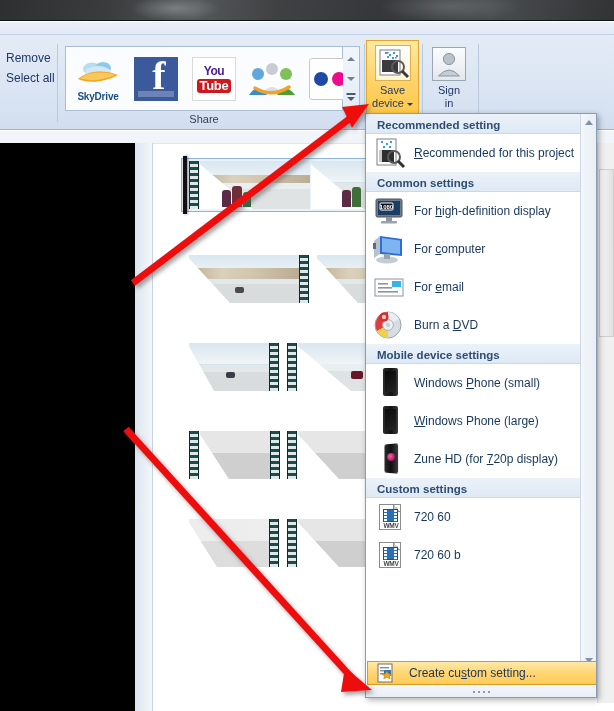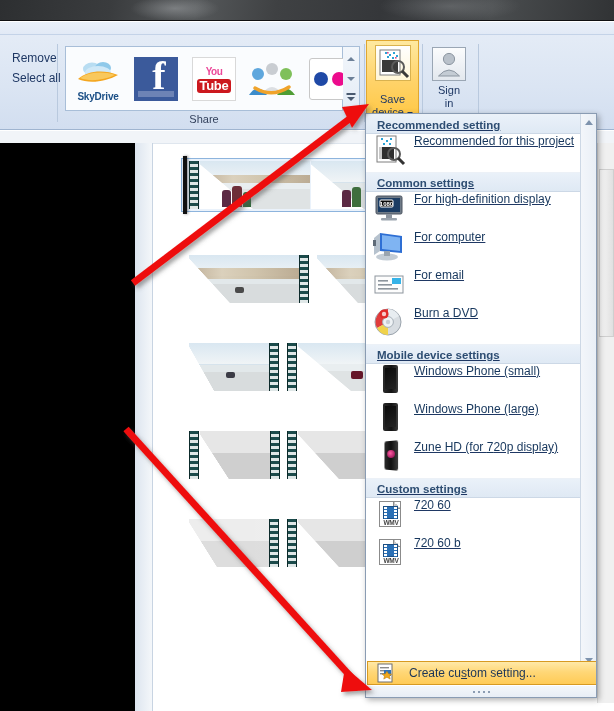--- a/index.html
+++ b/index.html
@@ -35,21 +35,21 @@
     position:absolute; left:0; top:22px; width:614px; height:13px;
     background:linear-gradient(#e9f0f9,#e2eaf6);
     border-bottom:1px solid #c4d3e8;
   }
 
   
   #leftcmds{
     position:absolute; left:0; top:48px; width:57px; height:74px;
   }
   .cmdtext{
-    display:block; padding:3px 12px; font-size:12px; color:#1f3864;
+    display:block; padding:3px 6px; font-size:12px; color:#1f3864;
     white-space:nowrap; cursor:default;
   }
   #leftsep{
     position:absolute; left:57px; top:44px; width:1px; height:78px;
     background:#b9c9de;
   }
 
   
   #share-group{ position:absolute; left:65px; top:46px; width:295px; height:80px; }
   #share-gallery{
@@ -79,21 +79,21 @@
     color:#fff; font-family:"Liberation Serif",serif; font-weight:bold;
     font-size:40px; line-height:40px; text-align:center;
   }
   .fb .bar{ position:absolute; left:4px; bottom:4px; width:36px; height:6px; background:#6d83b5; }
   
   .yt{
     position:absolute; left:2px; top:2px; width:44px; height:44px;
     background:#fff; border:1px solid #d9d9d9;
     display:flex; flex-direction:column; align-items:center; justify-content:center;
   }
-  .yt .you{ font-size:10px; font-weight:bold; color:#ec4899; line-height:13px; letter-spacing:-.5px; }
+  .yt .you{ font-size:12px; font-weight:bold; color:#4c1d95; line-height:13px; letter-spacing:-.5px; }
   .yt .tube{
     background:#cc181e; color:#fff; font-size:13px; font-weight:bold;
     line-height:14px; padding:0 3px; border-radius:3px; margin-top:1px; letter-spacing:-.3px;
   }
   
   .ppl{ position:absolute; left:1px; top:6px; width:46px; height:36px; }
   
   .fl{
     position:absolute; left:3px; top:3px; width:42px; height:42px;
     background:#fff; border:1px solid #c8c8c8; border-radius:3px;
@@ -130,21 +130,21 @@
     background:linear-gradient(#ffe9a0,#ffd36a 52%,#ffc845);
     border:1px solid #e0a730;
     display:flex; flex-direction:column; align-items:center; cursor:pointer;
   }
   #save-movie .bigicon{
     width:36px; height:36px; margin-top:4px;
     background:linear-gradient(#ffffff,#fff6d8);
     border:1px solid #d9b24f; position:relative;
   }
   #save-movie .lbl{
-    font-size:11px; color:#1f3864; text-align:center; line-height:13px; margin-top:12px;
+    font-size:11px; color:#1f3864; text-align:center; line-height:13px; margin-top:3px;
   }
   #save-movie .drop{
     display:inline-block; width:0;height:0;
     border-left:3px solid transparent;border-right:3px solid transparent;
     border-top:3px solid #1f3864; margin-left:3px; vertical-align:middle;
   }
   #sep3{ position:absolute; left:422px; top:44px; width:1px; height:78px; background:#b9c9de; }
 
   
   #sign-in{
@@ -228,31 +228,30 @@
     border:1px solid #cfcfcf;
   }
 
   
   #menu{
     position:absolute; left:365px; top:113px; width:232px; height:585px;
     background:#fff;
     border:1px solid #8a9cb3;
     box-shadow:2px 2px 6px rgba(0,0,0,.32);
     overflow:hidden;
-    text-decoration:underline;
   }
   .sect-head{
     height:20px; line-height:20px; padding-left:11px;
     background:linear-gradient(#eaf1f9,#dfe9f4);
     border-top:1px solid #ecf1f7;
     border-bottom:1px solid #ccd8e6;
     font-size:11.5px; font-weight:bold; color:#2d4d72;
   }
   .m-item{
-    height:38px; display:flex; align-items:flex-start; cursor:pointer;
+    height:38px; display:flex; align-items:center; cursor:pointer;
     padding-left:6px;
   }
   .m-ico{ width:38px; height:32px; position:relative; flex:0 0 auto; }
   .m-lbl{ font-size:12px; color:#16365c; padding-left:4px; }
   .m-lbl u{ text-decoration:underline; }
 
   
   #menu-sb{
     position:absolute; right:0; top:0; width:16px; height:555px;
     background:linear-gradient(to right,#f3f6fa,#e9eff6);

